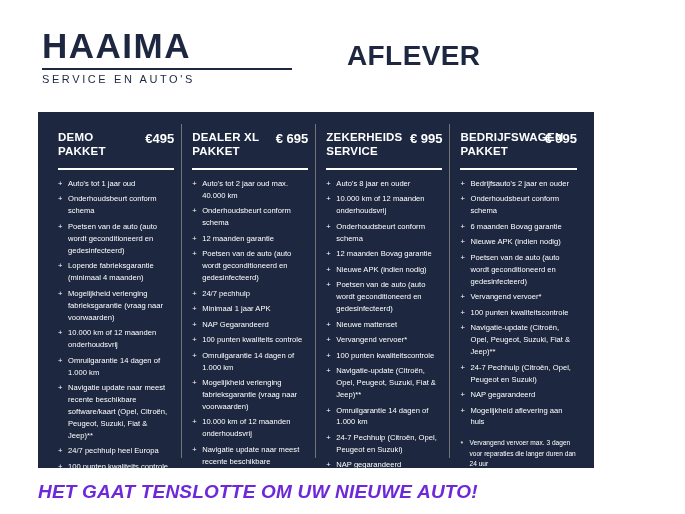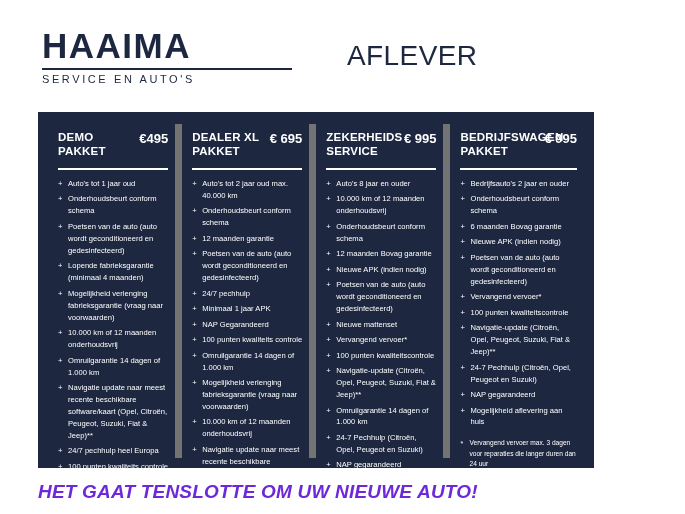--- a/index.html
+++ b/index.html
@@ -51,21 +51,21 @@
   }
   .brand-sub {
     font-size: 11px;
     letter-spacing: 2.6px;
     color: #1d2740;
     line-height: 1;
   }
   .title-block {
     margin-left: 55px;
     color: #1d2740;
-    font-weight: normal;
+    font-weight: bold;
     font-size: 28px;
     line-height: 1.18;
     letter-spacing: 0.4px;
     text-align: right;
   }
 
   
   .panel {
     position: absolute;
     left: 38px;
@@ -78,21 +78,21 @@
     display: flex;
   }
   .col {
     flex: 1 1 0;
     padding: 6px 7px 0 10px;
     box-sizing: border-box;
     position: relative;
     color: #ffffff;
   }
   .col + .col {
-    border-left: 7px solid #737373;
+    border-left: 1px solid #737373;
   }
   .col-head {
     display: flex;
     align-items: flex-start;
     justify-content: space-between;
     margin-bottom: 9px;
   }
   .col-title {
     font-size: 11.5px;
     font-weight: bold;

